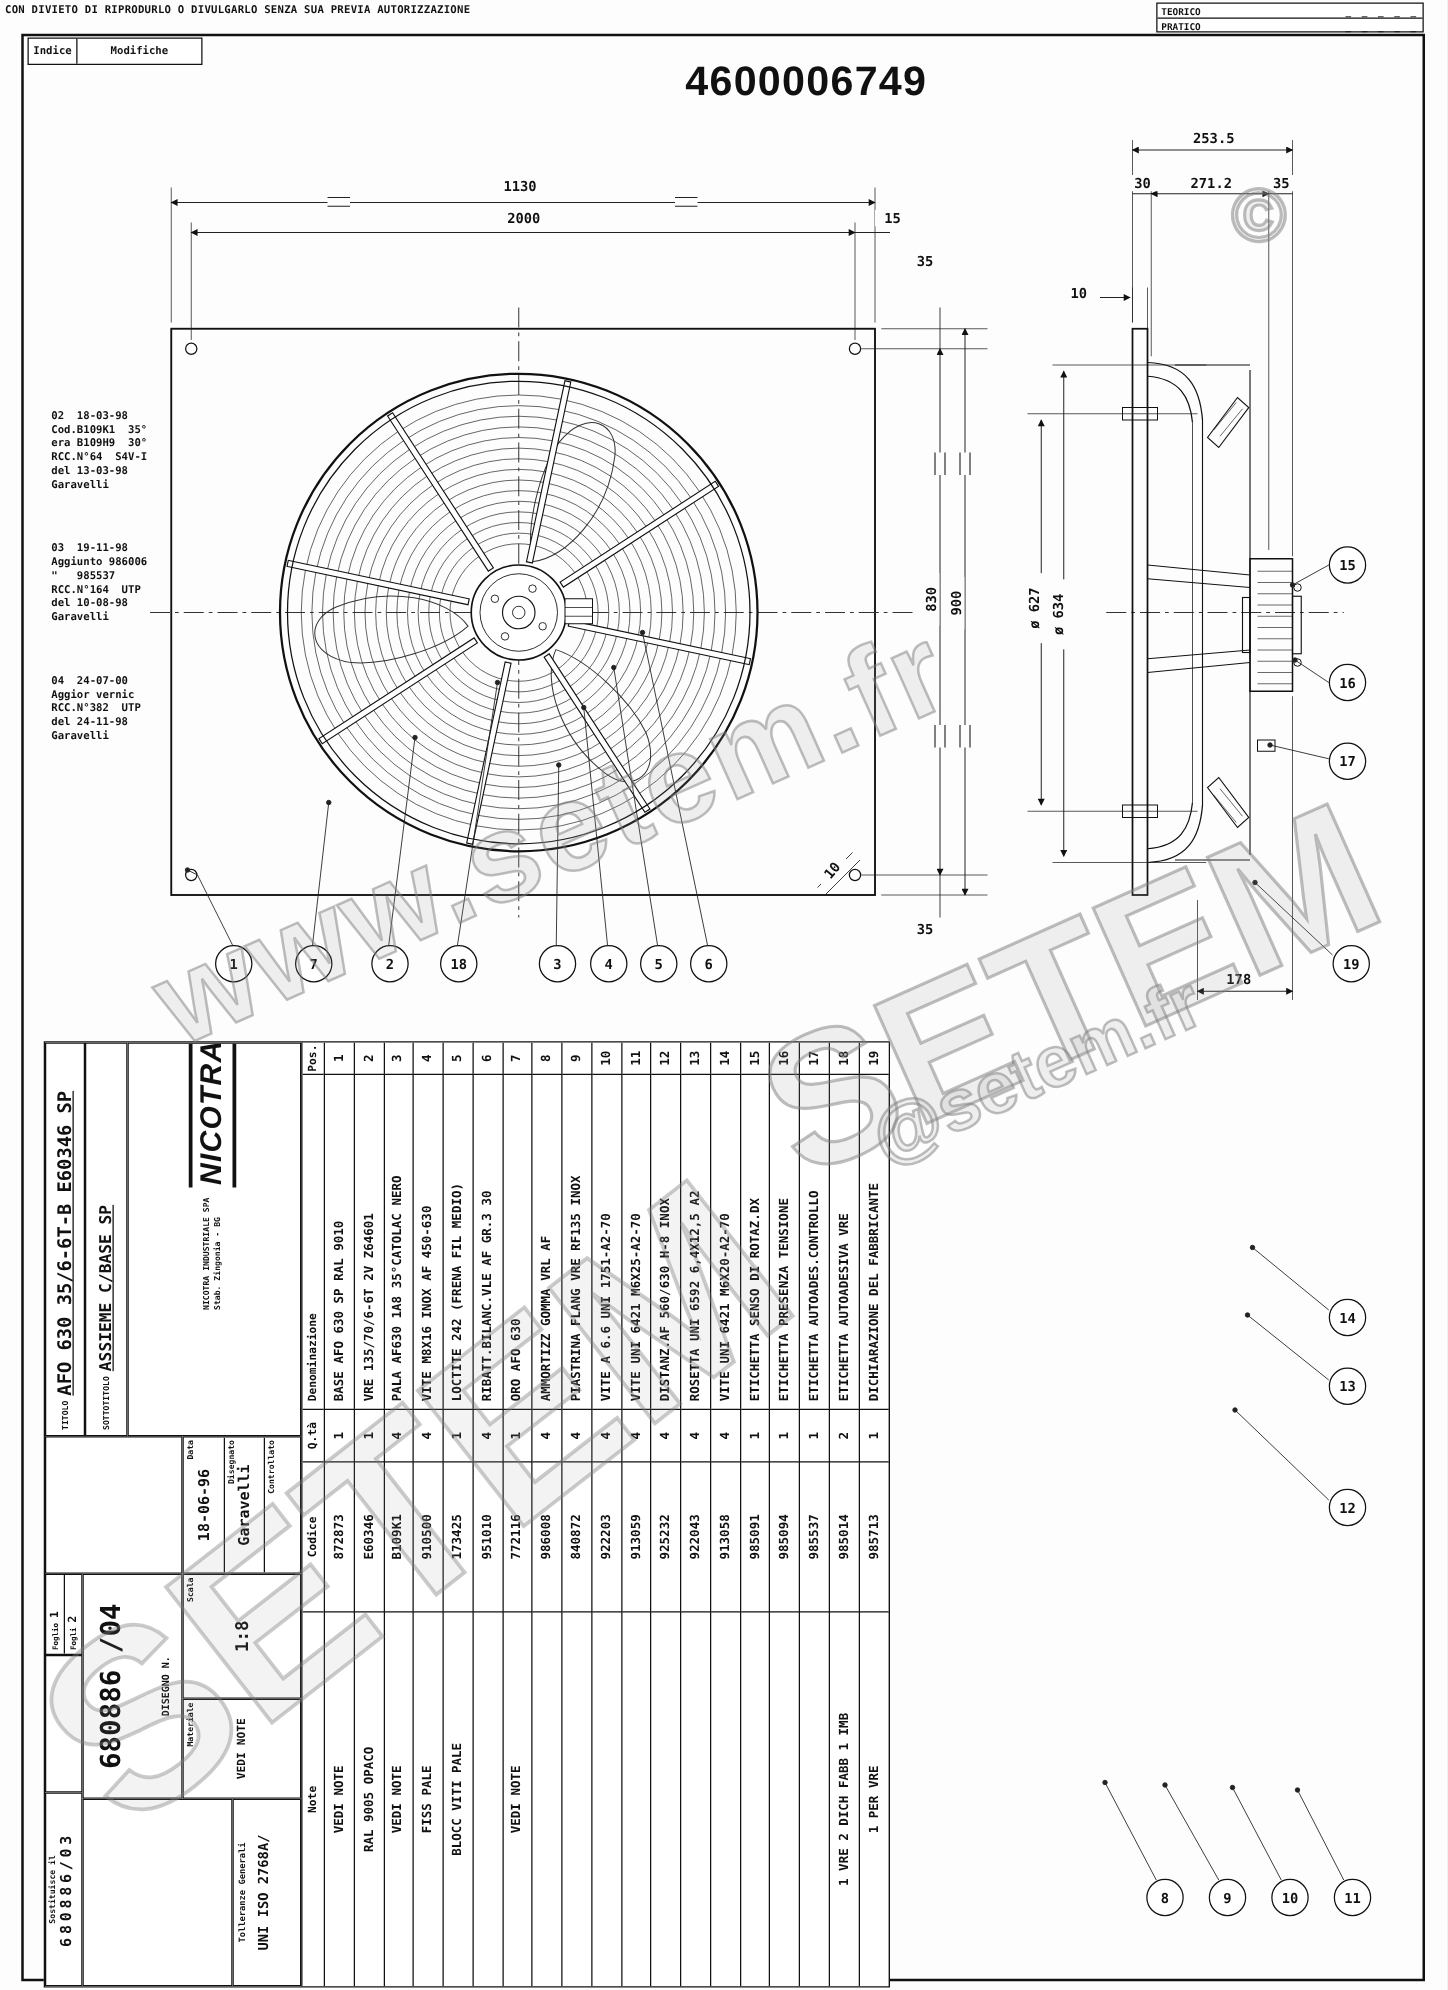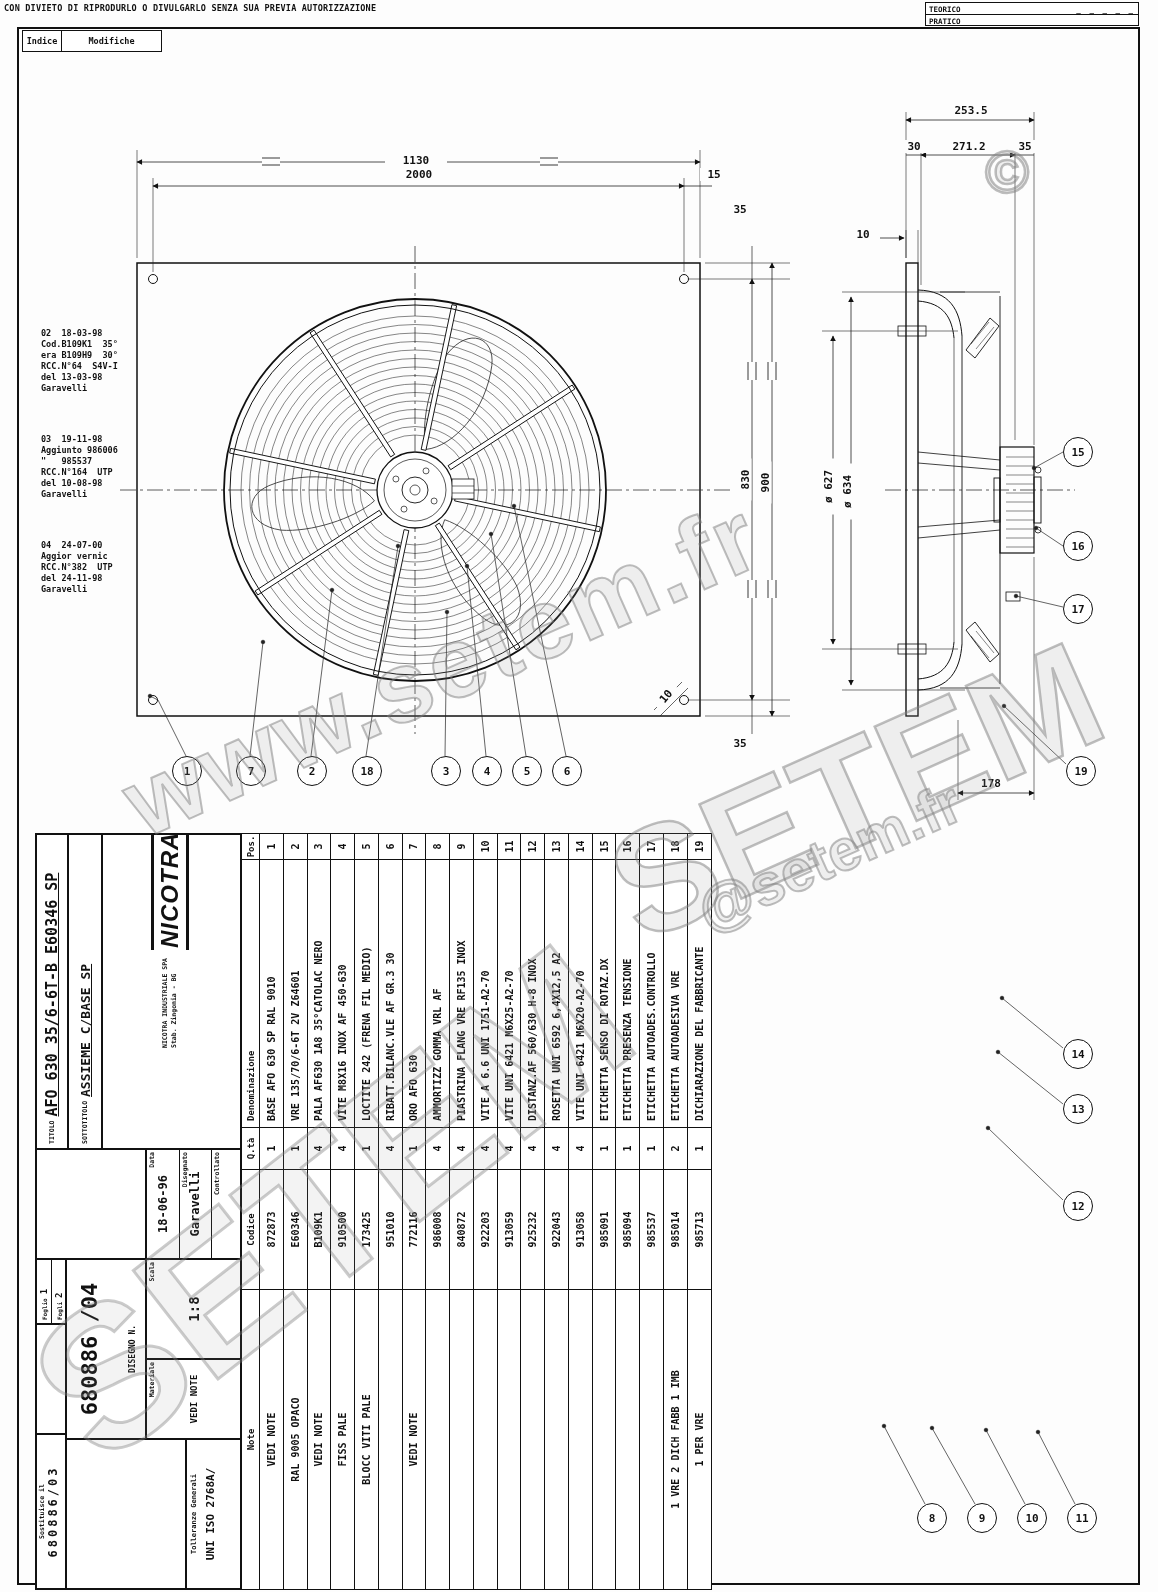--- a/index.html
+++ b/index.html
@@ -278,20 +278,21 @@
       <span>PRATICO</span>
       <span class="dash">_ _ _ _ _</span>
     </div>
   </div>
 
   <div class="abs idx-box">
     <div class="idx-cell">Indice</div>
     <div class="idx-cell">Modifiche</div>
   </div>
 
+  <div class="abs sheet-title">4600006749</div>
 
   <div class="abs revisions">
       <div class="rev-block">02  18-03-98
 Cod.B109K1  35°
 era B109H9  30°
 RCC.N°64  S4V-I
 del 13-03-98
 Garavelli</div>
       <div class="rev-block">03  19-11-98
 Aggiunto 986006
@@ -299,21 +300,21 @@
 RCC.N°164  UTP
 del 10-08-98
 Garavelli</div>
       <div class="rev-block">04  24-07-00
 Aggior vernic
 RCC.N°382  UTP
 del 24-11-98
 Garavelli</div>
     </div>
 
-  <div class="dim" style="left:385px;top:154px;width:60px">1130</div>
+  <div class="dim" style="left:385px;top:143px;width:60px">1130</div>
   <div class="dim" style="left:390px;top:168px;width:56px">2000</div>
   <div class="dim" style="left:700px;top:168px;width:26px">15</div>
   <div class="dim" style="left:727px;top:203px;width:24px">35</div>
   <div class="dim rot90" style="left:724px;top:473px;width:40px">830</div>
   <div class="dim rot90" style="left:744px;top:476px;width:40px">900</div>
   <div class="dim" style="left:727px;top:737px;width:24px">35</div>
   <div class="dim rot50" style="left:652px;top:690px;width:26px">10</div>
   <div class="dim rot90" style="left:800px;top:480px;width:54px">ø 627</div>
   <div class="dim rot90" style="left:819px;top:485px;width:54px">ø 634</div>
   <div class="dim" style="left:850px;top:228px;width:24px">10</div>

